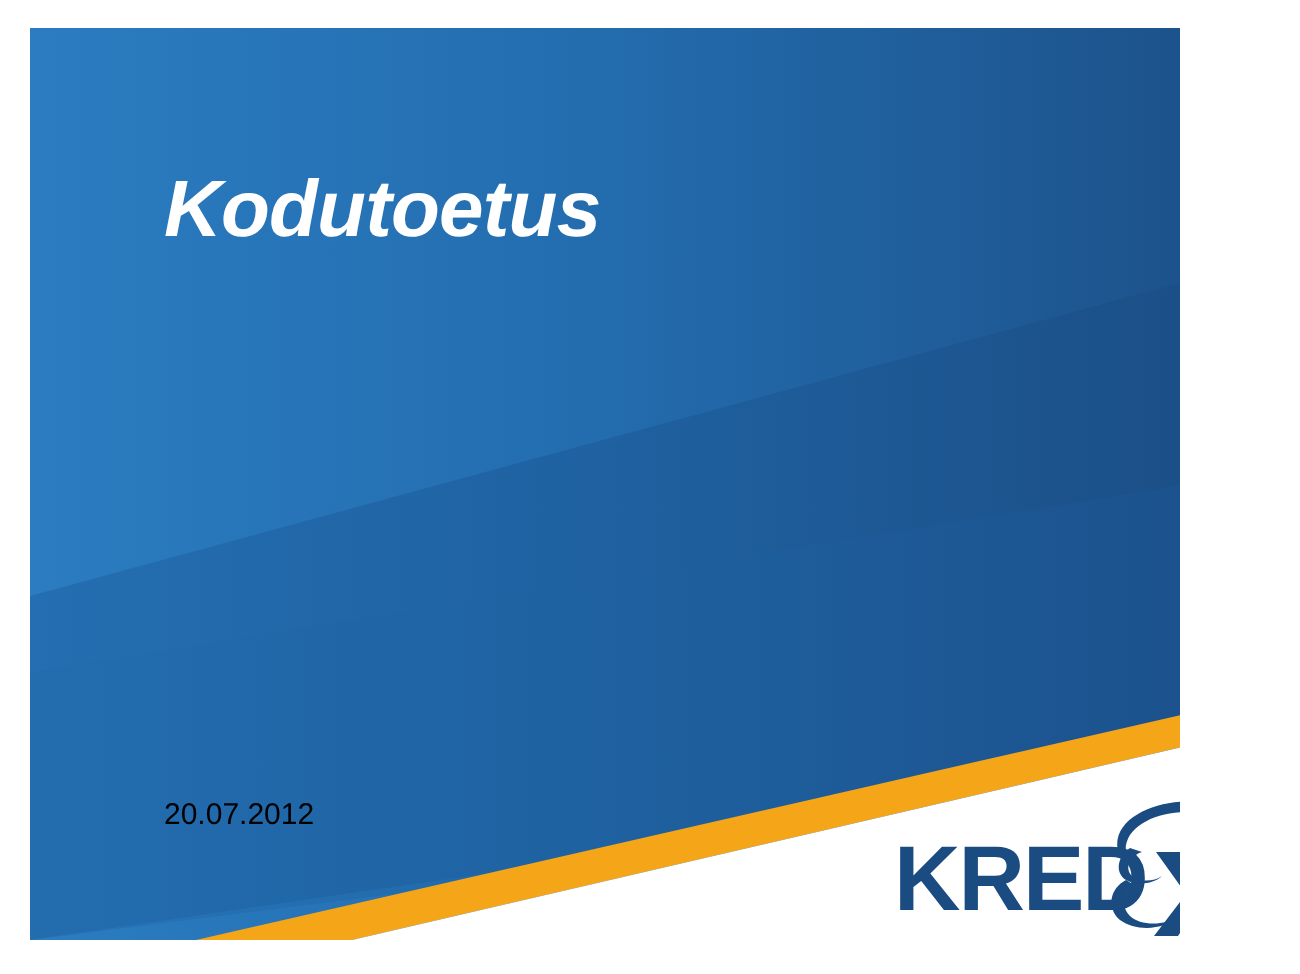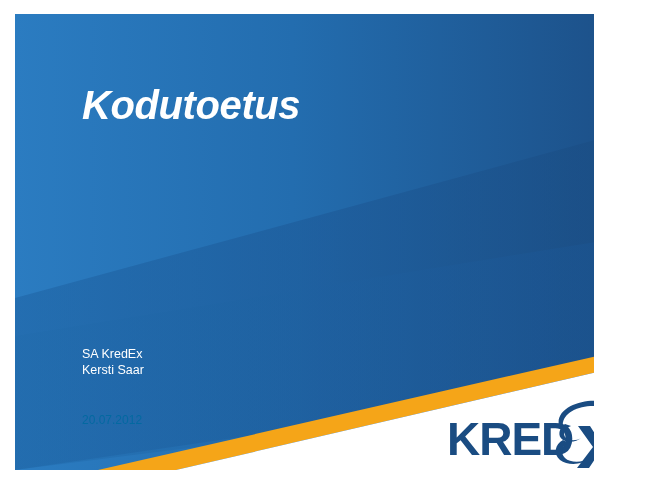--- a/index.html
+++ b/index.html
@@ -9,24 +9,25 @@
   }
   body {
     width: 650px;
     height: 487px;
     font-family: "Liberation Sans", sans-serif;
     overflow: hidden;
   }
 
   #slide {
     position: relative;
-    width: 594px;
+    width: 542px;
     height: 487px;
     background: #ffffff;
     overflow: hidden;
+    padding-left: 48px;
   }
 
   
   #backdrop {
     position: absolute;
     left: 0;
     top: 0;
     width: 650px;
     height: 487px;
   }
@@ -58,25 +59,25 @@
   .presenter-line {
     font-family: "Liberation Sans", sans-serif;
     font-size: 12.5px;
     line-height: 16px;
     color: #ffffff;
     white-space: nowrap;
   }
   #date-line {
     position: absolute;
     left: 82px;
-    top: 412px;
+    top: 400px;
     font-family: "Liberation Sans", sans-serif;
-    font-size: 12px;
+    font-size: 15px;
     line-height: 16px;
-    color: #0369a1;
+    color: #000000;
     white-space: nowrap;
   }
 
   
   #logo {
     position: absolute;
     left: 447px;
     top: 398px;
     width: 180px;
     height: 72px;
@@ -118,24 +119,20 @@
       <polygon points="98,470 632,348 632,364 176,470" fill="#F5A518"></polygon>
 
       <polygon points="176,470 632,364 632,470" fill="#FFFFFF"></polygon>
     </g>
   </svg>
 
   <div id="title-block">
     <div class="title-line">Kodutoetus</div>
   </div>
 
-  <div id="presenter-block">
-    <div class="presenter-line">SA KredEx</div>
-    <div class="presenter-line">Kersti Saar</div>
-  </div>
 
   <div id="date-line">20.07.2012</div>
 
   <svg id="logo" viewBox="0 0 180 72">
 
     <text x="0" y="57" font-family="Liberation Sans, sans-serif" font-size="46" font-weight="bold" letter-spacing="-1" fill="#1A4C82">KRED</text>
 
     <g>
 
       <path d="M112 28 C108 10, 134 1, 152 3 C168 5, 176 13, 172 21

